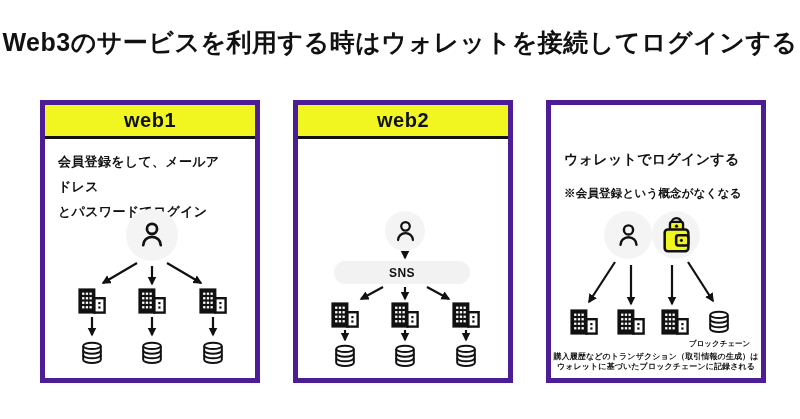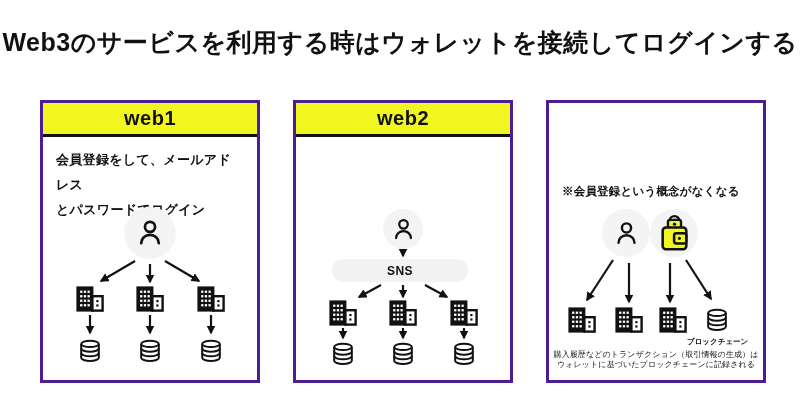--- a/index.html
+++ b/index.html
@@ -6,21 +6,21 @@
   .canvas{
     position:relative;width:800px;height:419px;background:#ffffff;
     font-family:"Liberation Sans",sans-serif;color:#111111;overflow:hidden;
   }
   .title{
     position:absolute;top:26px;left:0;right:0;text-align:center;
     font-size:25px;font-weight:800;letter-spacing:.5px;white-space:nowrap;
   }
   .panel{
     position:absolute;top:100px;width:220px;height:283px;background:#ffffff;
-    border:3px solid #4c1d95;box-sizing:border-box;
+    border:5px solid #4c1d95;box-sizing:border-box;
   }
   .panel-1{left:40px}.panel-2{left:293px}.panel-3{left:546px}
   .panel-header{
     position:absolute;top:0;left:0;right:0;height:31px;background:#f1f520;
     border-bottom:3px solid #111111;display:flex;align-items:center;justify-content:center;
     font-size:20px;font-weight:800;letter-spacing:.5px;
   }
   .desc{
     position:absolute;left:13px;right:24px;top:44px;
     font-size:13px;font-weight:700;line-height:25px;letter-spacing:.3px;
@@ -37,21 +37,21 @@
     position:absolute;left:36px;top:156px;width:136px;height:23px;background:#f2f2f2;
     border-radius:12px;display:flex;align-items:center;justify-content:center;
     font-size:12px;font-weight:800;letter-spacing:.5px;
   }
   .bc-label{
     position:absolute;left:138px;width:70px;top:234px;
     font-size:7.5px;font-weight:700;white-space:nowrap;
   }
   .note{
     position:absolute;left:0;right:0;top:247px;text-align:center;
-    font-size:8px;font-weight:400;line-height:10px;letter-spacing:.1px;
+    font-size:8px;font-weight:700;line-height:10px;letter-spacing:.1px;
   }
 </style>
 </head>
 <body>
 
 <svg width="0" height="0" style="position:absolute" aria-hidden="true">
   <defs>
     <marker id="ah" markerUnits="userSpaceOnUse" markerWidth="10" markerHeight="10" refX="7.5" refY="4.5" orient="auto">
       <path d="M0,0 L9,4.5 L0,9 z" fill="#111111"></path>
     </marker>
@@ -184,20 +184,21 @@
       </svg>
     <svg class="abs" style="left:94px;top:239px" width="26" height="24">
         <use href="#sym-db"></use>
       </svg>
     <svg class="abs" style="left:155px;top:239px" width="26" height="24">
         <use href="#sym-db"></use>
       </svg>
   </div>
 
   <div class="panel panel-3">
+    <div class="desc3-main">ウォレットでログインする</div>
     <div class="desc3-sub">※会員登録という概念がなくなる</div>
 
     <div class="gray-circle" style="left:53px;top:106px;width:48px;height:48px;">
       <svg width="29" height="29">
           <use href="#sym-person"></use>
         </svg>
     </div>
     <div class="gray-circle" style="left:101px;top:106px;width:48px;height:48px;">
       <svg width="33" height="40" style="margin-top:-2px">
           <use href="#sym-wallet"></use>

